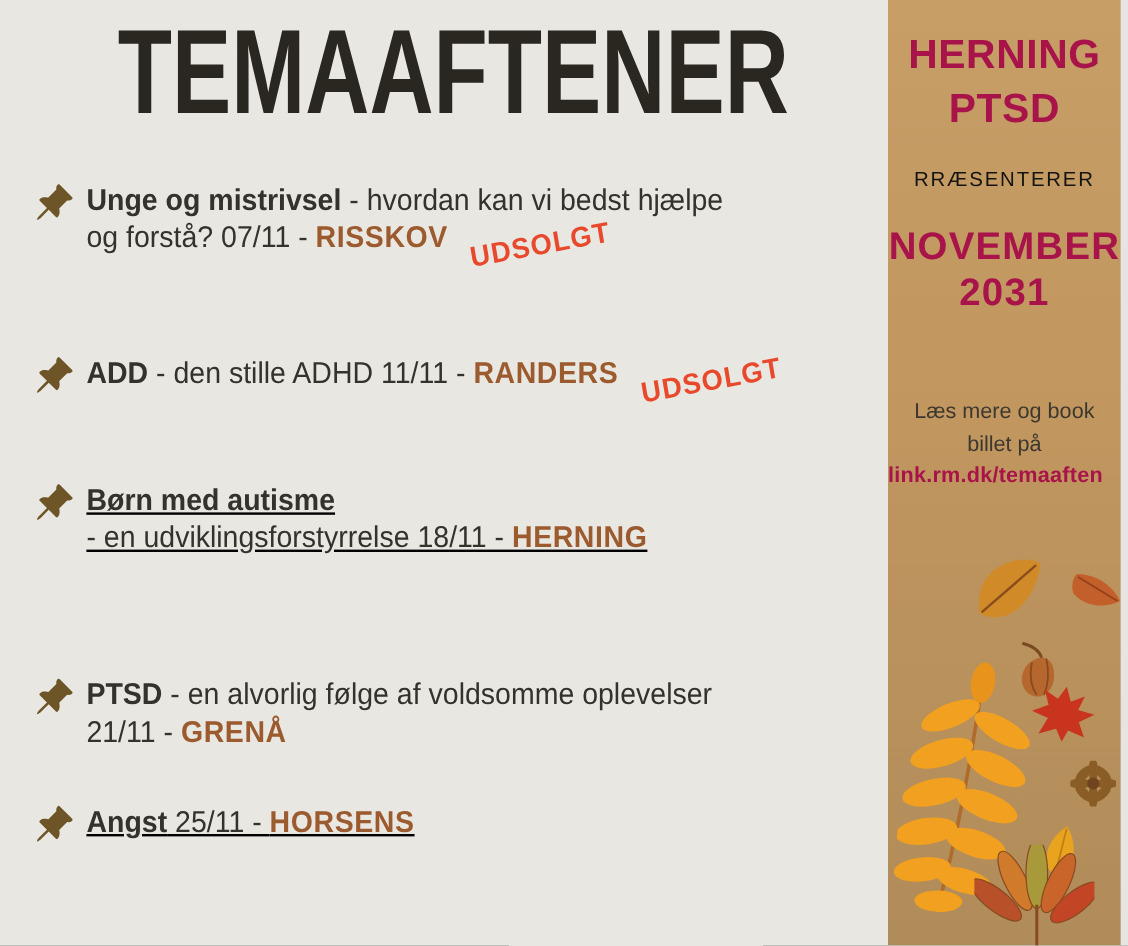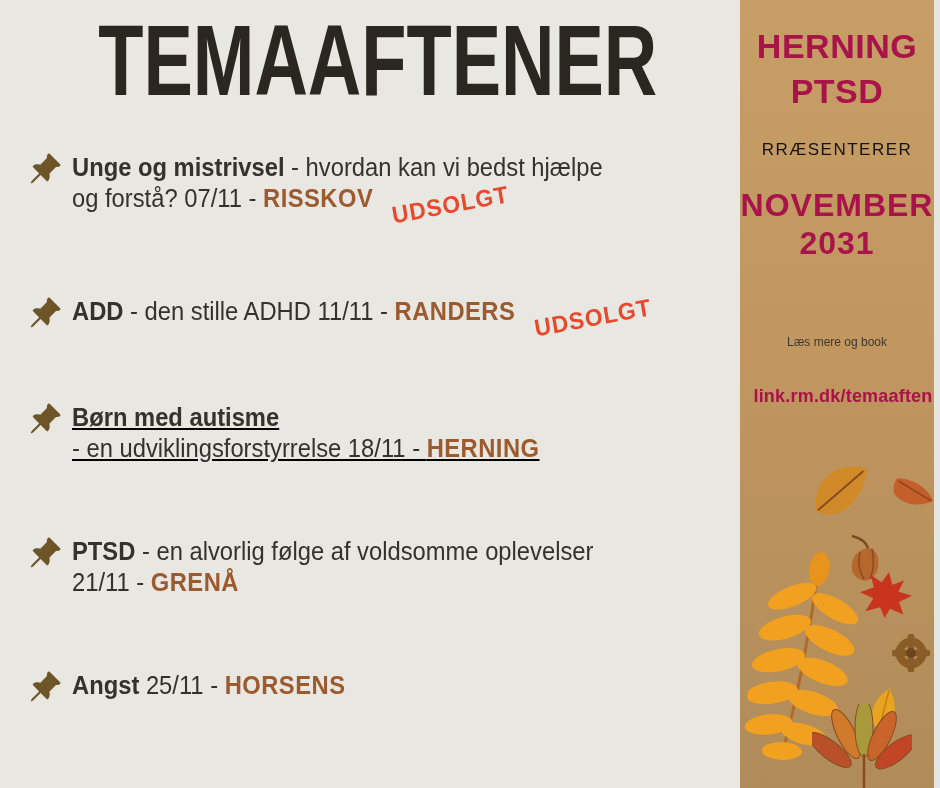--- a/index.html
+++ b/index.html
@@ -33,23 +33,23 @@
   .sidebar{position:absolute;left:740px;top:0;width:194px;height:788px;
            background:linear-gradient(180deg,var(--tan_top) 0%,#c1965f 45%,var(--tan_bottom) 100%);}
   .edge-strip{position:absolute;left:934px;top:0;width:6px;height:788px;background:var(--edge_strip);}
   .brand{position:absolute;top:24px;left:0;right:0;text-align:center;
          font-size:34px;line-height:45px;font-weight:800;color:var(--crimson);letter-spacing:0.5px;}
   .presents{position:absolute;top:140px;left:0;right:0;text-align:center;
             font-size:17px;font-weight:500;color:var(--presents_text);letter-spacing:1.5px;}
   .month{position:absolute;top:186px;left:0;right:0;text-align:center;
          font-size:32px;line-height:38px;font-weight:800;color:var(--crimson);letter-spacing:1px;}
   .info{position:absolute;top:328px;left:0;right:0;text-align:center;
-        font-size:12px;line-height:28px;color:var(--info_text);}
-  .booklink{position:absolute;top:386px;left:0;right:0;text-align:center;
-        font-size:18px;font-weight:600;color:var(--crimson);letter-spacing:0.2px;cursor:pointer;margin-left:12px;}
+        font-size:18px;line-height:28px;color:var(--info_text);}
+  .booklink{position:absolute;top:386px;left:0;right:0;text-align:left;
+        font-size:18px;font-weight:600;color:var(--crimson);letter-spacing:0.2px;cursor:pointer;}
 
   .leaf{position:absolute;}
 </style>
 </head>
 <body>
 
 <div class="canvas">
 
   <div class="main">
 
@@ -79,31 +79,31 @@
     <div class="event" style="top:402px;text-decoration:underline;">
       <svg class="pin" viewBox="0 0 16 16">
         <path fill="#6d5527" d="M9.828.722a.5.5 0 0 1 .354.146l4.95 4.95a.5.5 0 0 1 0 .707c-.48.48-1.072.588-1.503.588-.177 0-.335-.018-.46-.039l-3.134 3.134a5.9 5.9 0 0 1 .16 1.013c.046.702-.032 1.687-.72 2.375a.5.5 0 0 1-.707 0l-2.829-2.828-3.182 3.182c-.195.195-1.219.902-1.414.707s.512-1.22.707-1.414l3.182-3.182-2.828-2.829a.5.5 0 0 1 0-.707c.688-.688 1.673-.767 2.375-.72a5.9 5.9 0 0 1 1.013.16l3.134-3.133a3 3 0 0 1-.04-.461c0-.43.108-1.022.589-1.503a.5.5 0 0 1 .353-.146z"></path>
       </svg>
       <div class="etext">
         <div><span class="b">Børn med autisme</span></div>
         <div><span>- en udviklingsforstyrrelse 18/11 - </span><span class="city">HERNING</span></div>
       </div>
     </div>
 
-    <div class="event" style="top:536px;">
+    <div class="event" style="top:564px;">
       <svg class="pin" viewBox="0 0 16 16">
         <path fill="#6d5527" d="M9.828.722a.5.5 0 0 1 .354.146l4.95 4.95a.5.5 0 0 1 0 .707c-.48.48-1.072.588-1.503.588-.177 0-.335-.018-.46-.039l-3.134 3.134a5.9 5.9 0 0 1 .16 1.013c.046.702-.032 1.687-.72 2.375a.5.5 0 0 1-.707 0l-2.829-2.828-3.182 3.182c-.195.195-1.219.902-1.414.707s.512-1.22.707-1.414l3.182-3.182-2.828-2.829a.5.5 0 0 1 0-.707c.688-.688 1.673-.767 2.375-.72a5.9 5.9 0 0 1 1.013.16l3.134-3.133a3 3 0 0 1-.04-.461c0-.43.108-1.022.589-1.503a.5.5 0 0 1 .353-.146z"></path>
       </svg>
       <div class="etext">
         <div><span class="b">PTSD</span><span> - en alvorlig følge af voldsomme oplevelser</span></div>
         <div><span>21/11 - </span><span class="city">GRENÅ</span></div>
       </div>
     </div>
 
-    <div class="event" style="top:670px;">
+    <div class="event" style="top:670px;text-decoration:underline;">
       <svg class="pin" viewBox="0 0 16 16">
         <path fill="#6d5527" d="M9.828.722a.5.5 0 0 1 .354.146l4.95 4.95a.5.5 0 0 1 0 .707c-.48.48-1.072.588-1.503.588-.177 0-.335-.018-.46-.039l-3.134 3.134a5.9 5.9 0 0 1 .16 1.013c.046.702-.032 1.687-.72 2.375a.5.5 0 0 1-.707 0l-2.829-2.828-3.182 3.182c-.195.195-1.219.902-1.414.707s.512-1.22.707-1.414l3.182-3.182-2.828-2.829a.5.5 0 0 1 0-.707c.688-.688 1.673-.767 2.375-.72a5.9 5.9 0 0 1 1.013.16l3.134-3.133a3 3 0 0 1-.04-.461c0-.43.108-1.022.589-1.503a.5.5 0 0 1 .353-.146z"></path>
       </svg>
       <div class="etext">
         <div><span class="b">Angst</span><span> 25/11 - </span><span class="city">HORSENS</span></div>
       </div>
     </div>
   </div>
 
   <div class="sidebar">
@@ -111,20 +111,21 @@
       <div>HERNING</div>
       <div>PTSD</div>
     </div>
     <div class="presents">RRÆSENTERER</div>
     <div class="month">
       <div>NOVEMBER</div>
       <div>2031</div>
     </div>
     <div class="info">
       <div>Læs mere og book</div>
+      <div>billet på</div>
     </div>
     <div class="booklink">link.rm.dk/temaaften</div>
 
     <svg class="leaf" style="left:65px;top:462px;width:72px;height:58px;transform:rotate(-38deg);" viewBox="0 0 72 58">
       <path d="M4 30 C14 12 30 6 46 10 C58 13 66 20 70 28 C62 36 50 44 36 46 C22 48 10 42 4 30 Z" fill="#d08a28"></path>
       <path d="M6 30 L66 27" stroke="#8a4c1e" stroke-width="2" fill="none"></path>
     </svg>
 
     <svg class="leaf" style="left:150px;top:478px;width:46px;height:34px;transform:rotate(24deg);" viewBox="0 0 46 34">
       <path d="M2 8 C16 2 32 4 44 14 C34 26 18 30 6 24 C2 20 0 13 2 8 Z" fill="#c25f2a"></path>

